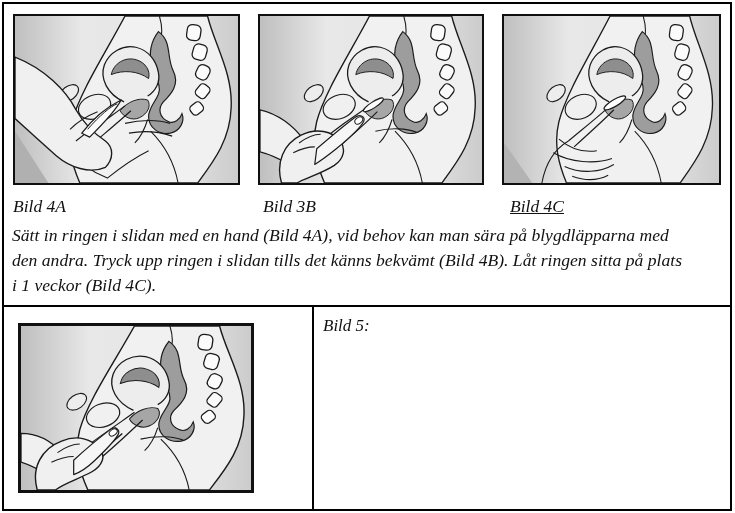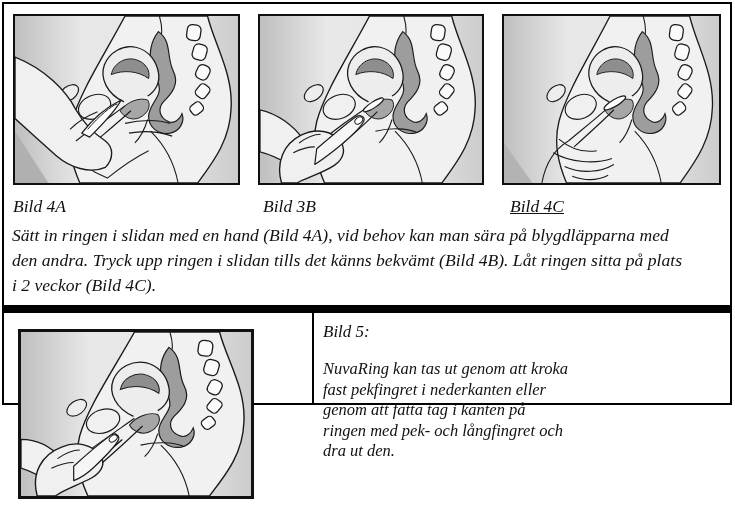--- a/index.html
+++ b/index.html
@@ -1,26 +1,26 @@
 <!DOCTYPE html>
 <html><head>
 <meta charset="utf-8">
 <style>
   html,body{margin:0;padding:0;background:#ffffff;}
   body{width:735px;height:513px;position:relative;font-family:"Liberation Serif",serif;color:#111;}
-  .page{position:absolute;left:2px;top:2px;width:730px;height:403px;border:2px solid #000;box-sizing:border-box;background:#fff;}
+  .page{position:absolute;left:2px;top:2px;width:730px;height:509px;border:2px solid #000;box-sizing:border-box;background:#fff;}
   .fig{position:absolute;border:2px solid #0f0f0f;box-sizing:border-box;background:#e6e6e6;}
   .fig svg{display:block;width:100%;height:100%;}
   .f1{left:9px;top:10px;width:227px;height:171px;}
   .f2{left:254px;top:10px;width:226px;height:171px;}
   .f3{left:498px;top:10px;width:219px;height:171px;}
   .lbl{position:absolute;top:192px;font-style:italic;font-size:17.5px;white-space:nowrap;}
   .l1{left:9px;} .l2{left:259px;} .l3{left:506px;text-decoration:underline;}
   .intro{position:absolute;left:8px;top:219px;width:716px;margin:0;font-style:italic;font-size:17.6px;line-height:25px;white-space:pre-line;}
-  .bottom{position:absolute;left:0;right:0;top:301px;bottom:0;border-top:8px solid #000000;}
+  .bottom{position:absolute;left:0;right:0;top:301px;bottom:0;border-top:2px solid #000000;}
   .vdiv{position:absolute;left:308px;top:0;bottom:0;width:2px;background:#000;}
   .f5{position:absolute;left:14px;top:16px;width:236px;height:170px;border:3px solid #111;box-sizing:border-box;background:#e6e6e6;}
   .f5 svg{display:block;width:100%;height:100%;}
   .b5label{position:absolute;left:319px;top:9px;margin:0;font-style:italic;font-size:17px;}
   .b5desc{position:absolute;left:319px;top:46px;width:305px;margin:0;font-style:italic;font-size:16.5px;line-height:20.5px;white-space:pre-line;}
 </style>
 </head>
 <body>
 
 <div class="page">
@@ -201,21 +201,21 @@
       </g>
     </svg>
   </div>
 
   <span class="lbl l1">Bild 4A</span>
   <span class="lbl l2">Bild 3B</span>
   <span class="lbl l3">Bild 4C</span>
 
   <p class="intro">Sätt in ringen i slidan med en hand (Bild 4A), vid behov kan man sära på blygdläpparna med
 den andra. Tryck upp ringen i slidan tills det känns bekvämt (Bild 4B). Låt ringen sitta på plats
-i 2 veckor (Bild 4C).</p>
+i 1 veckor (Bild 4C).</p>
 
   <div class="bottom">
     <div class="vdiv"></div>
 
     <div class="f5">
       <svg viewBox="0 0 227 171" preserveAspectRatio="none" role="img">
         <defs>
           <linearGradient id="g5" x1="0" y1="0" x2="1" y2="0">
             <stop offset="0" stop-color="#bfbfbf"></stop>
               <stop offset="0.3" stop-color="#e8e8e8"></stop>
@@ -268,20 +268,15 @@
           <path d="M16,171 C10,148 20,128 40,120 C56,113 70,118 78,128 C84,136 80,146 70,152 C56,160 42,164 34,171 Z" fill="#f0f0f0" stroke="#1b1b1b" stroke-width="1.4" stroke-linejoin="round"></path>
           <path d="M52,140 C64,128 78,116 88,108 C93,104 98,108 96,113 C92,121 82,131 72,141 C64,149 57,153 52,155 Z" fill="#f6f6f6" stroke="#1b1b1b" stroke-width="1.2" stroke-linejoin="round"></path>
           <ellipse cx="91" cy="111" rx="4.5" ry="3" transform="rotate(-40 91 111)" fill="#ffffff" stroke="#1b1b1b" stroke-width="1"></ellipse>
           <path d="M36,132 C44,126 52,123 58,123" fill="none" stroke="#1b1b1b" stroke-width="1.1"></path>
           <path d="M30,142 C38,138 46,136 52,136" fill="none" stroke="#1b1b1b" stroke-width="1.1"></path>
         </g>
       </svg>
     </div>
 
     <p class="b5label">Bild 5:</p>
-    <p class="b5desc">NuvaRing kan tas ut genom att kroka
-fast pekfingret i nederkanten eller
-genom att fatta tag i kanten på
-ringen med pek- och långfingret och
-dra ut den.</p>
   </div>
 
 </div>
 
 </body></html>

